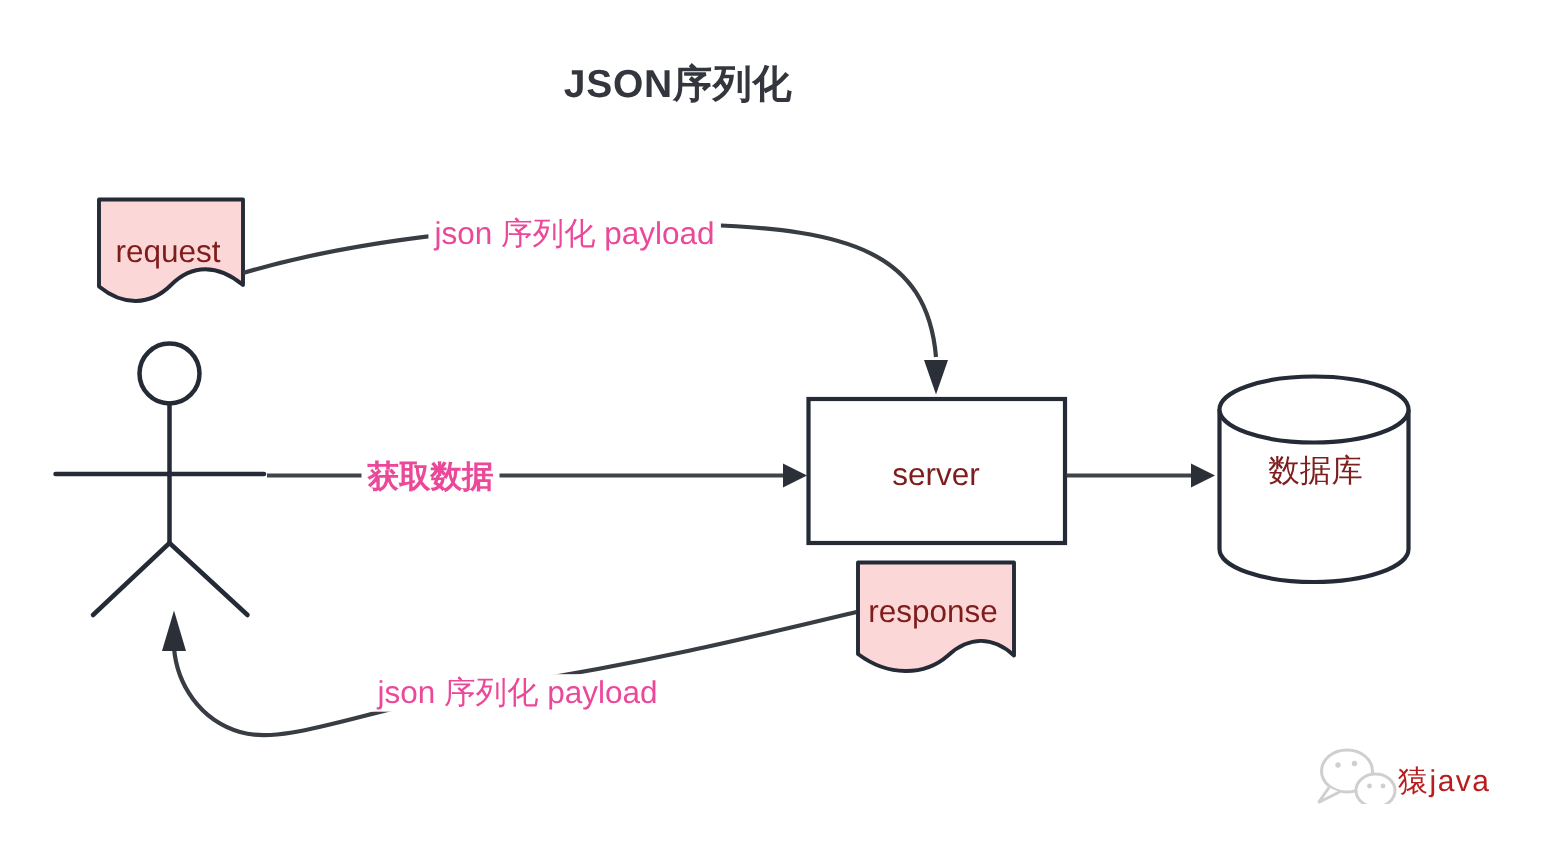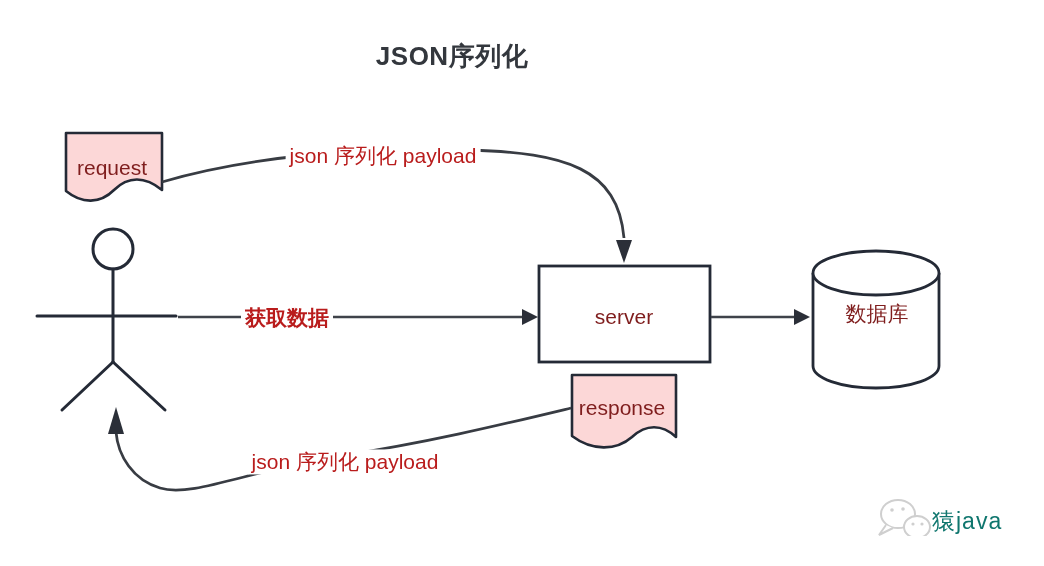--- a/index.html
+++ b/index.html
@@ -31,31 +31,31 @@
     font-weight: 700;
     color: #33373d;
     letter-spacing: 0.5px;
   }
   .node-label {
     font-size: 21px;
     color: #7f1d1d;
   }
   .edge-label {
     font-size: 21px;
-    color: #b91c1c;
+    color: #ec4899;
     background: #ffffff;
     padding: 1px 4px;
   }
   .watermark-text {
     position: absolute;
     left: 932px;
     top: 521px;
     transform: translateY(-50%);
-    font-size: 23px;
-    color: #0f766e;
+    font-size: 20px;
+    color: #b91c1c;
     letter-spacing: 1px;
     white-space: nowrap;
   }
 </style>
 </head>
 <body>
 
 <div class="canvas">
 
   <svg class="diagram" width="1044" height="566" viewBox="0 0 1044 566">

